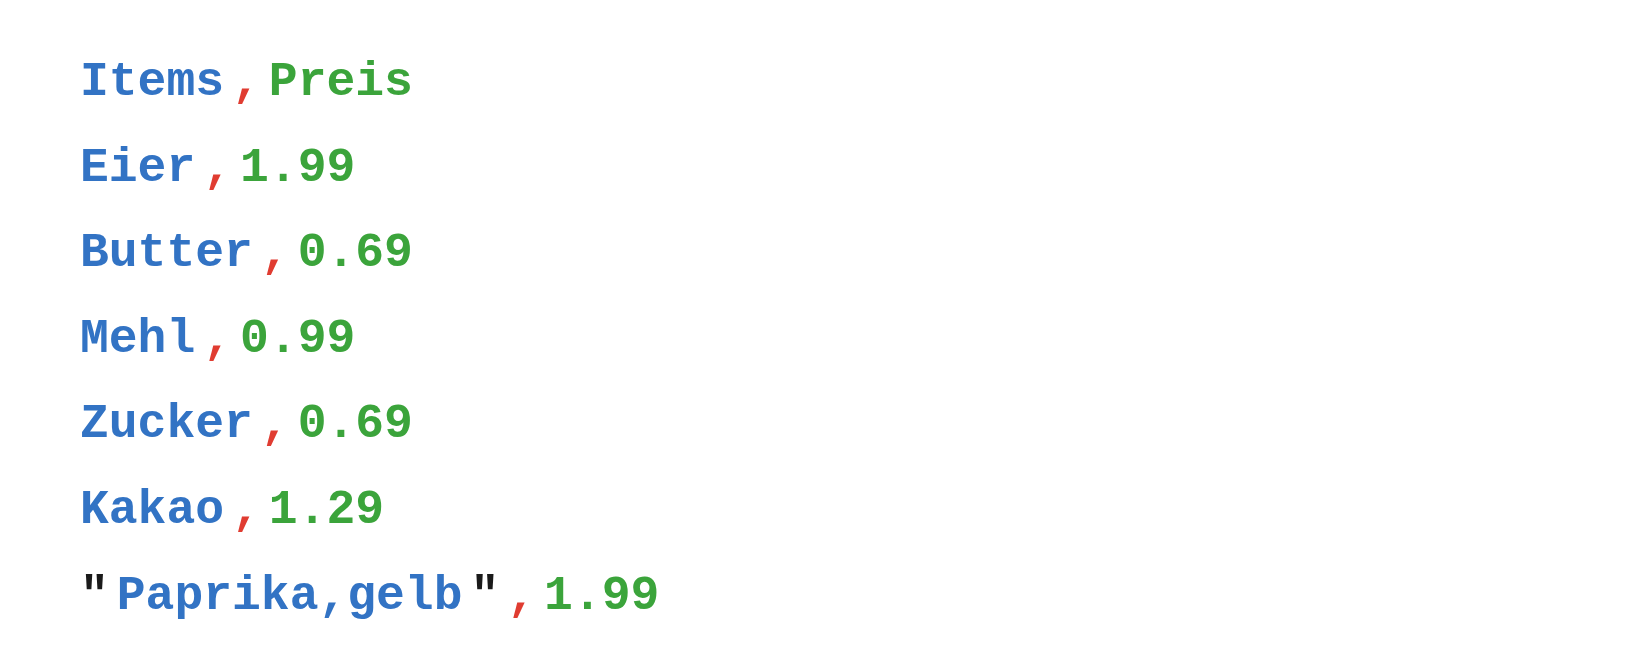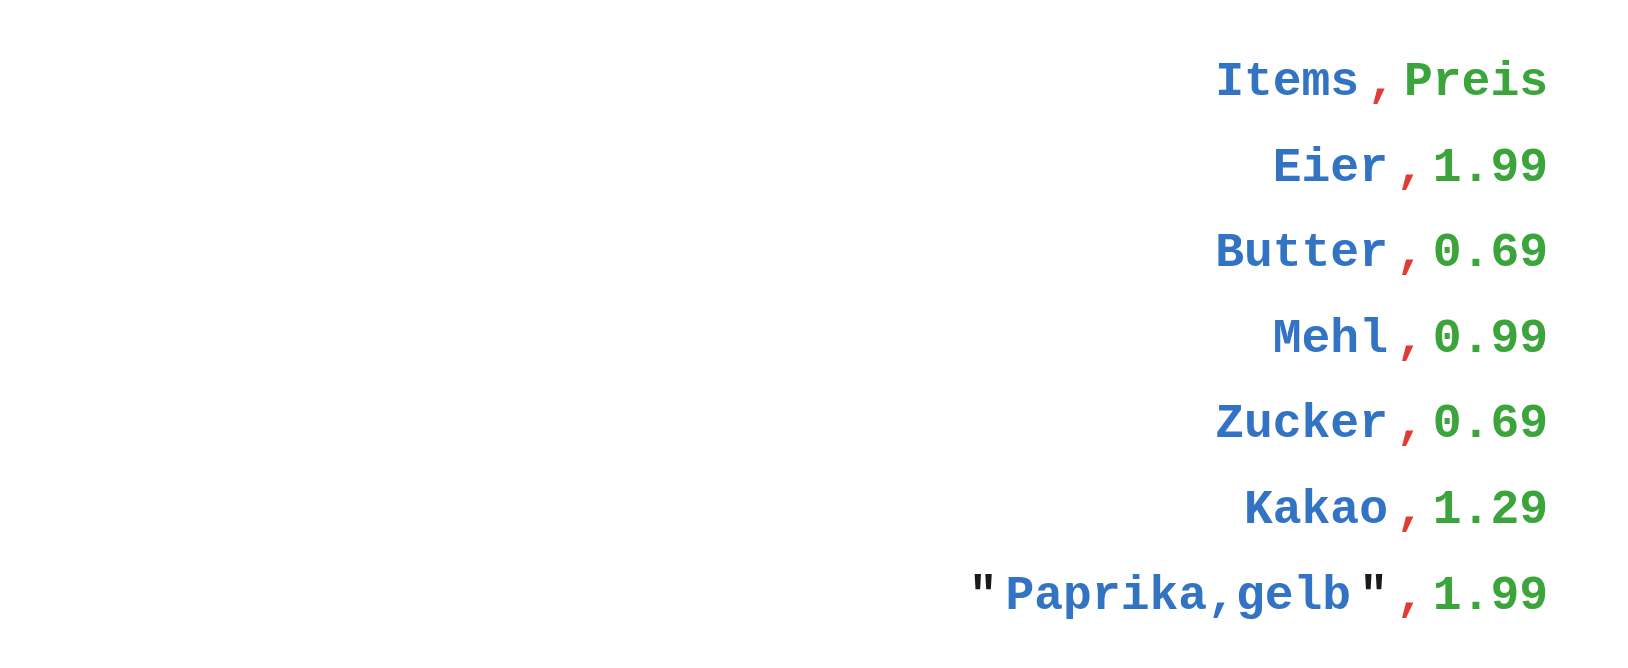--- a/index.html
+++ b/index.html
@@ -1,19 +1,18 @@
 <!DOCTYPE html>
 <html><head>
   <meta charset="utf-8">
   <style>
     * {
       margin: 4px;
       padding: 0;
       box-sizing: border-box;
-      text-align: right;
     }
     body {
       background: #ffffff;
       font-family: "Courier New", Courier, monospace;
       font-size: 48px;
       font-weight: bold;
       line-height: 1.7;
       padding: 30px 60px;
     }
     .csv-container {

